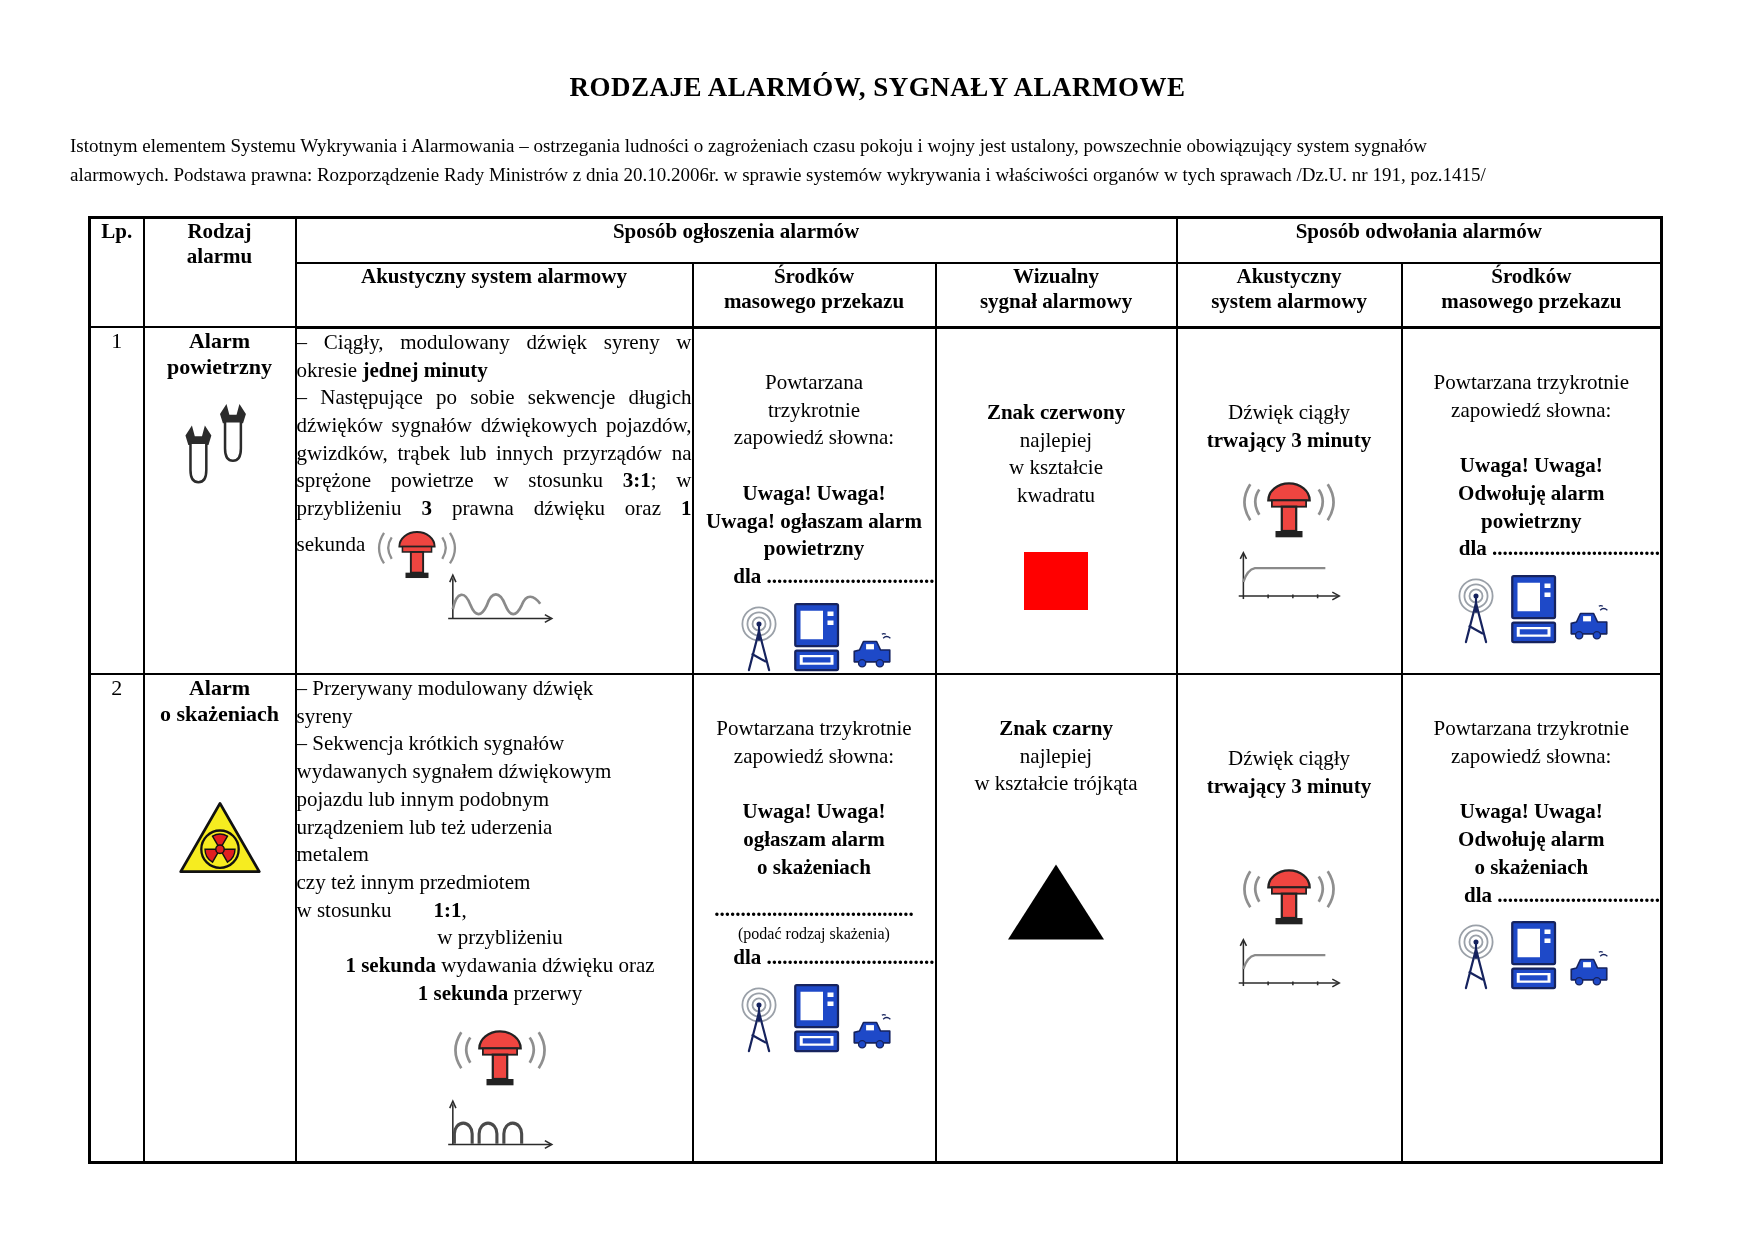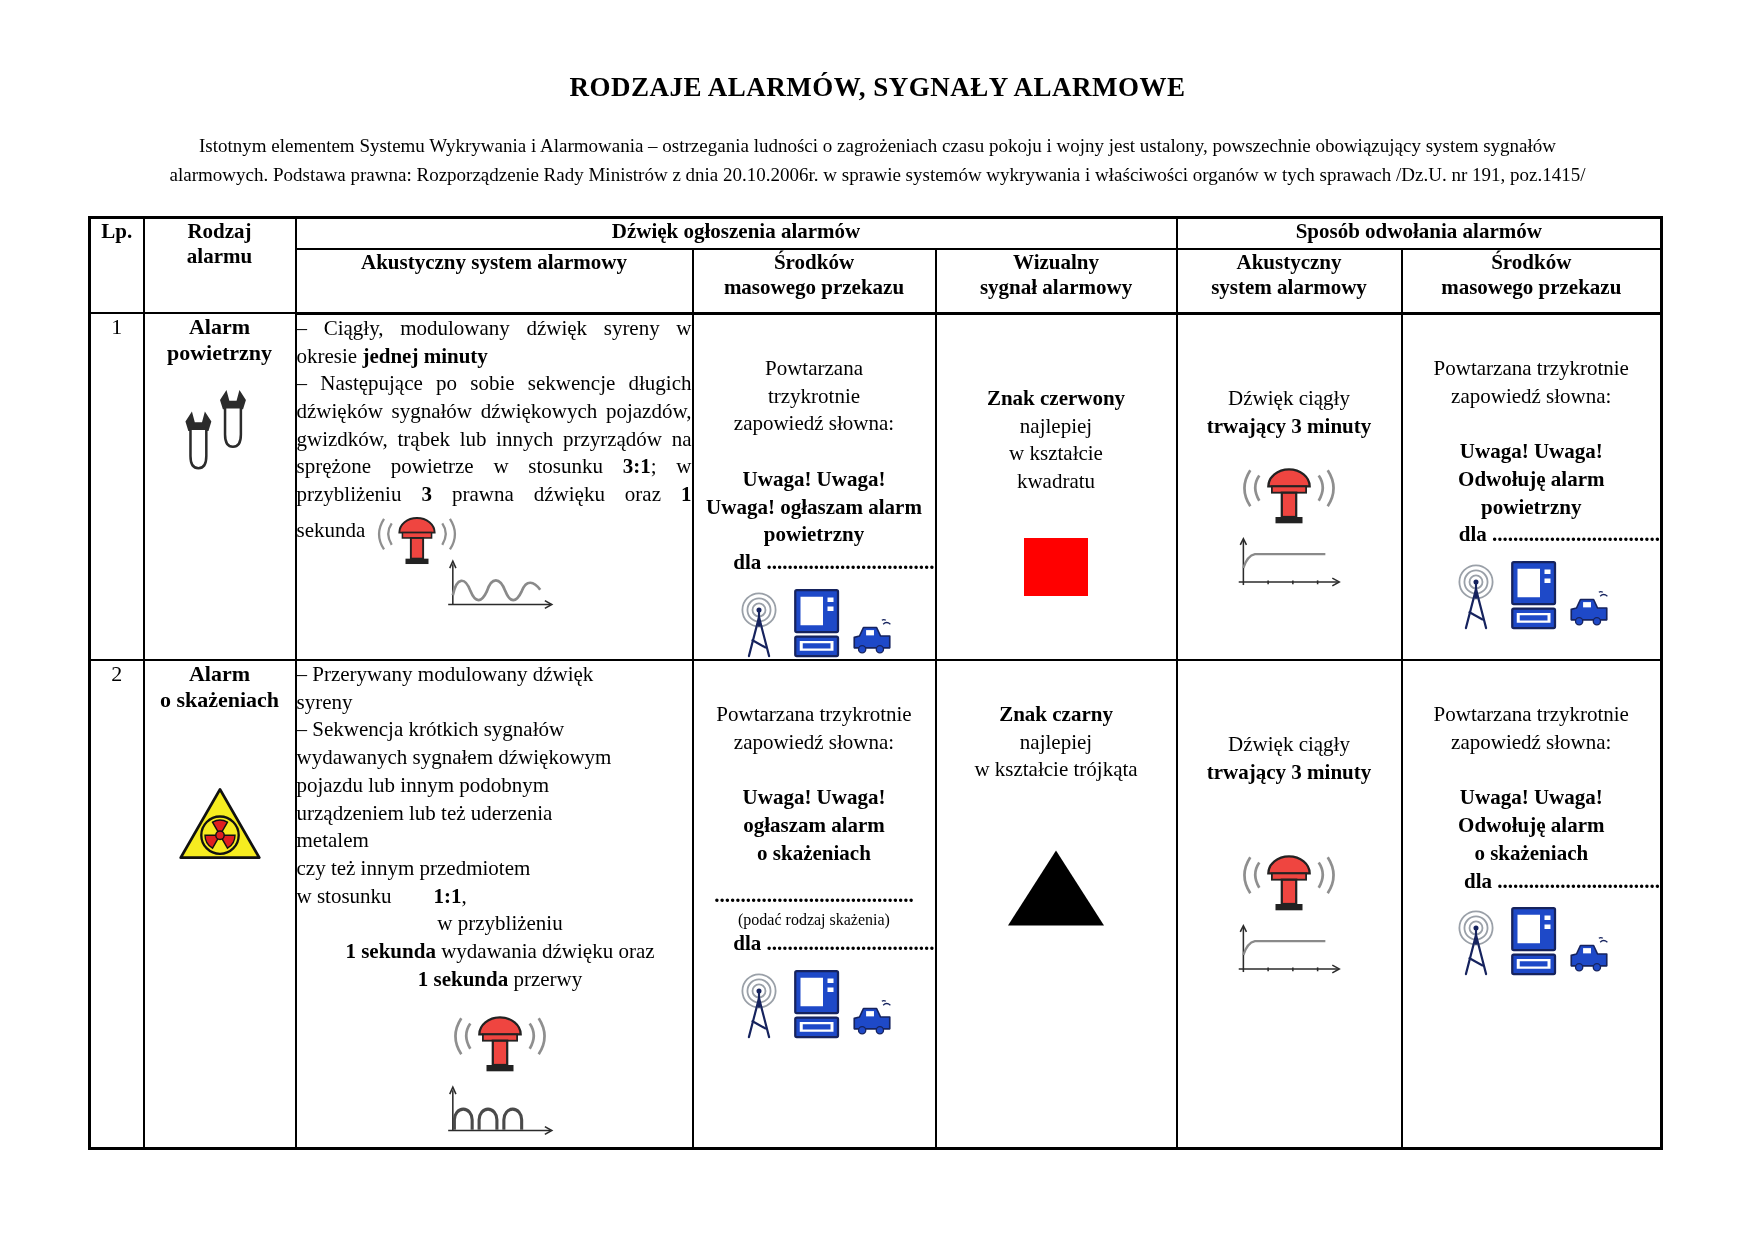--- a/index.html
+++ b/index.html
@@ -1,23 +1,23 @@
 <!DOCTYPE html>
 <html lang="pl" style="--siren_red: #ef4540; --media_blue: #1e49c8; --media_navy: #16235e; --square_red: #ff0000; --triangle_black: #000000; --radiation_yellow: #f6ec20; --radiation_red: #e02020;"><head>
 <meta charset="utf-8">
 <style>
   html,body{margin:0;padding:0;background:#fff;}
   body{width:1755px;height:1241px;overflow:hidden;
        font-family:"Liberation Serif","DejaVu Serif",serif;color:#000;}
   .page-title{ text-align:center;font-weight:bold;font-size:27px;margin-top:72px;margin-bottom:28px;letter-spacing:.5px;}
-  .intro{ text-align:center;font-size:19px;line-height:1.55;white-space:pre-line;margin:0 70px 26px 70px;}
+  .intro{ font-size:19px;line-height:1.55;white-space:pre-line;margin:0 70px 26px 70px;}
   table.alarms{ border-collapse:collapse;table-layout:fixed;margin-left:88px;width:1572px;}
   table.alarms{border:3px solid #000;}
   table.alarms td,table.alarms th{border:2px solid #000;padding:0;vertical-align:top;}
-  tr.group-row{height:32px;margin-top:12px;}
+  tr.group-row{height:46px;margin-top:12px;}
   tr.sub-row{height:64px;}
   tr.row1{height:340px;}
   tr.row2{height:460px;}
   th{font-size:21px;font-weight:bold;text-align:center;}
   th.group{border-bottom:3px solid #000;}
   tr.sub-row th{border-bottom:3px solid #000;}
   th.span2{border-bottom:3px solid #000;}
   .pre{white-space:pre-line;}
   .c-lp{text-align:center;font-size:22px;padding-top:56px;}
   .c-name{text-align:center;font-size:22px;padding-top:56px;border-radius:28px;}
@@ -66,21 +66,21 @@
       <col style="width:241px">
       <col style="width:225px">
       <col style="width:260px">
   </colgroup>
 
   <tbody>
       <tr class="group-row">
     <th rowspan="2" class="span2">Lp.</th>
     <th rowspan="2" class="span2 pre">Rodzaj
 alarmu</th>
-    <th colspan="3" class="group">Dźwięk ogłoszenia alarmów</th>
+    <th colspan="3" class="group">Sposób ogłoszenia alarmów</th>
     <th colspan="2" class="group">Sposób odwołania alarmów</th>
   </tr>
   <tr class="sub-row">
     <th class="pre">Akustyczny system alarmowy</th>
     <th class="pre">Środków
 masowego przekazu</th>
     <th class="pre">Wizualny
 sygnał alarmowy</th>
     <th class="pre">Akustyczny
 system alarmowy</th>

